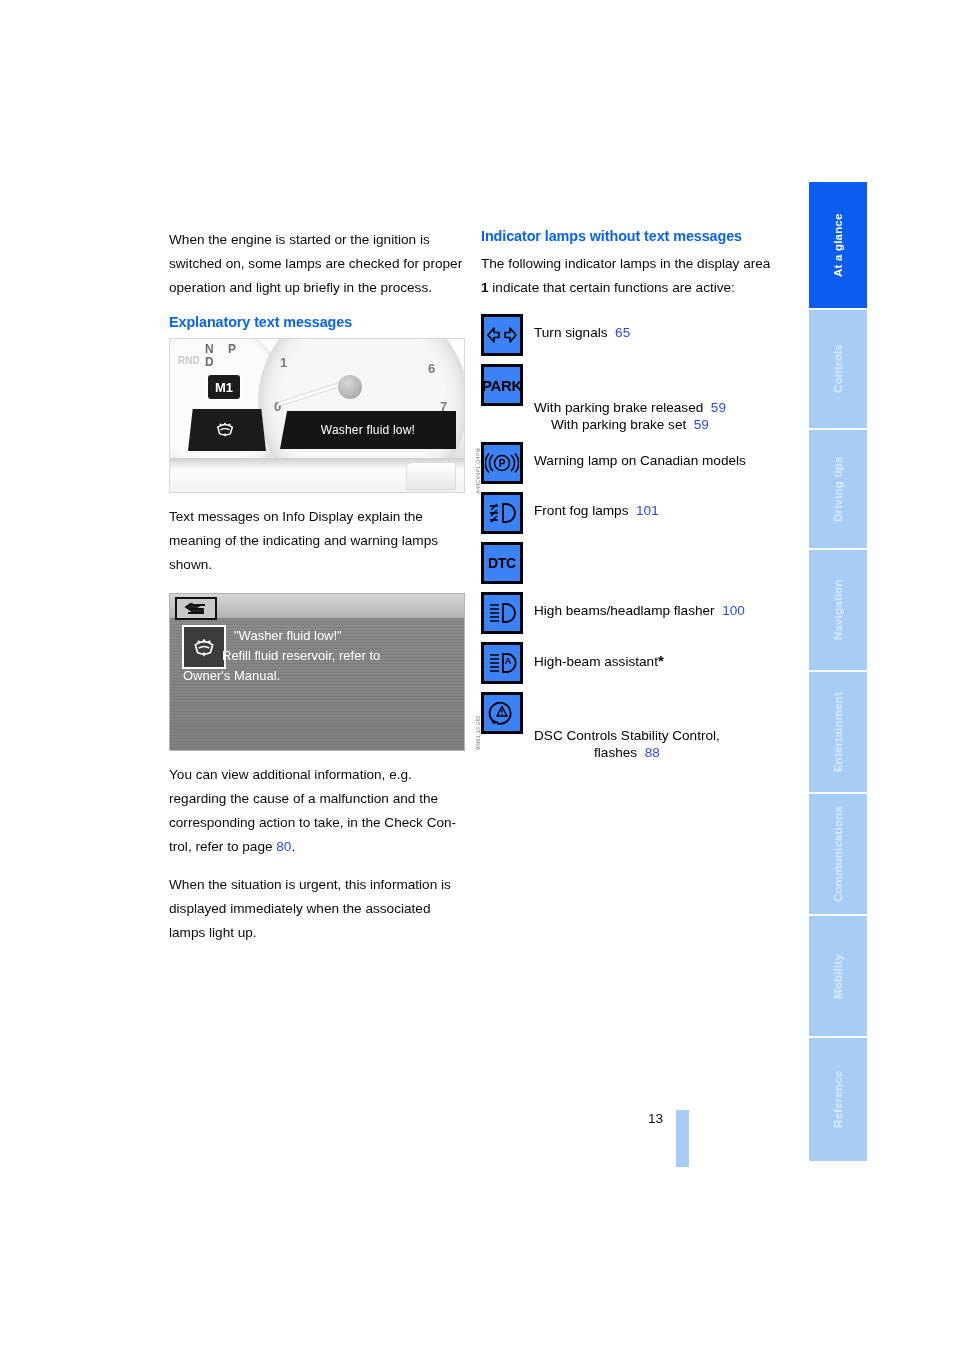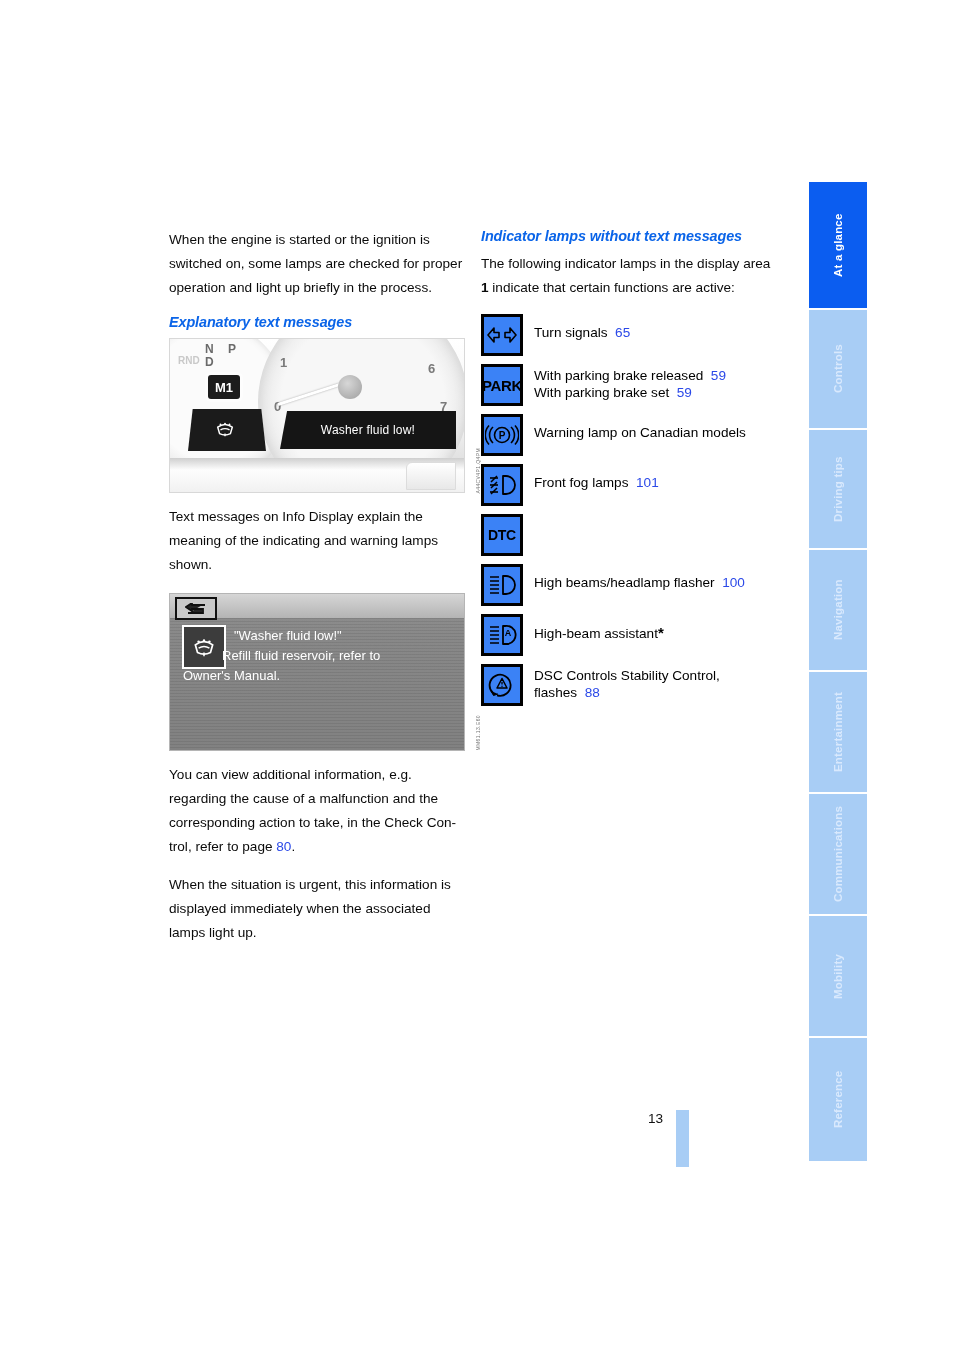--- a/index.html
+++ b/index.html
@@ -43,21 +43,20 @@
     color: #0a0a0a;
   }
   p.body:last-child { margin-bottom: 0; }
 
   h2.section {
     margin: 14px 0 8px 0;
     font-size: 14.4px;
     font-weight: bold;
     color: #0a64e8;
     letter-spacing: -0.1px;
-    font-style: italic;
   }
 
   .pageref { color: #2b49e8; }
   .bold { font-weight: bold; }
 
   
   .figure {
     position: relative;
     margin: 0 0 12px 0;
   }
@@ -244,39 +243,40 @@
     left: 13px; top: 74px;
     color: #ffffff;
     font-size: 13px;
   }
 
   
   .lamp-row {
     display: flex;
     align-items: flex-start;
     margin-bottom: 8px;
+    text-align: center;
   }
   .lamp-box {
     width: 42px;
     height: 42px;
     border: 3px solid #000000;
     background: #3b82f6;
     display: flex;
     align-items: center;
     justify-content: center;
     flex: 0 0 42px;
     box-sizing: border-box;
   }
   .lamp-text {
     margin-left: 11px;
     font-size: 13.6px;
     line-height: 17.4px;
     padding-top: 10px;
   }
-  .lamp-text.two-line { padding-top: 3px; }
+  .lamp-text.two-line { padding-top: 3px; margin-top: 32px; }
   .lamp-text .ln { display: block; }
   .lamp-box .parktxt {
     font-size: 15px;
     font-weight: bold;
     letter-spacing: -0.4px;
   }
   .lamp-box .dtctxt {
     font-size: 14px;
     font-weight: bold;
     letter-spacing: -0.3px;

